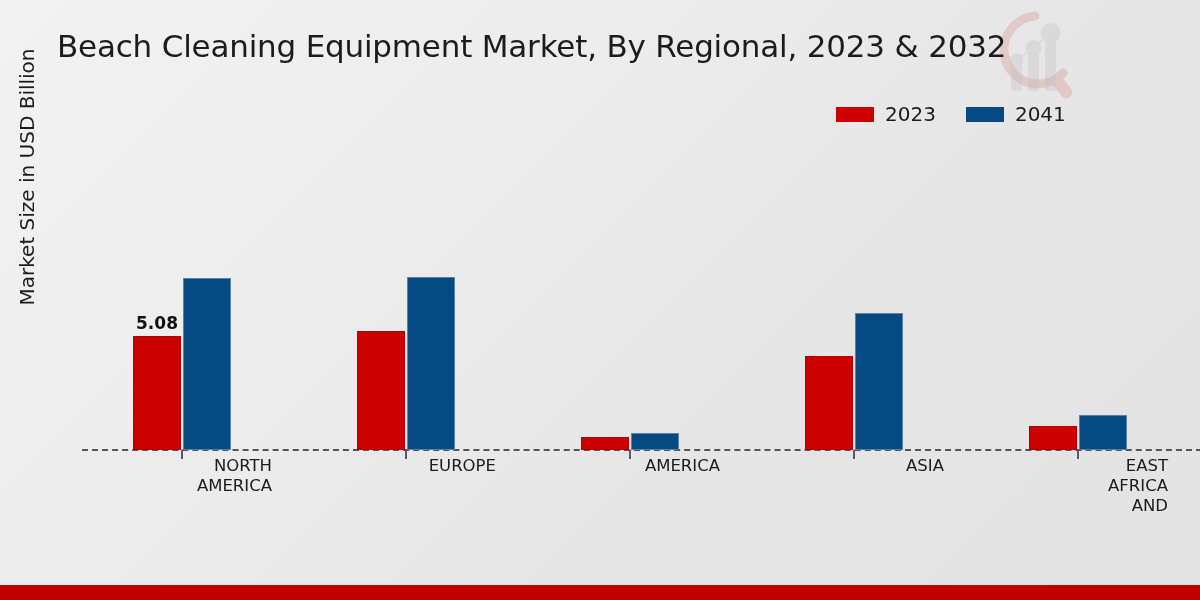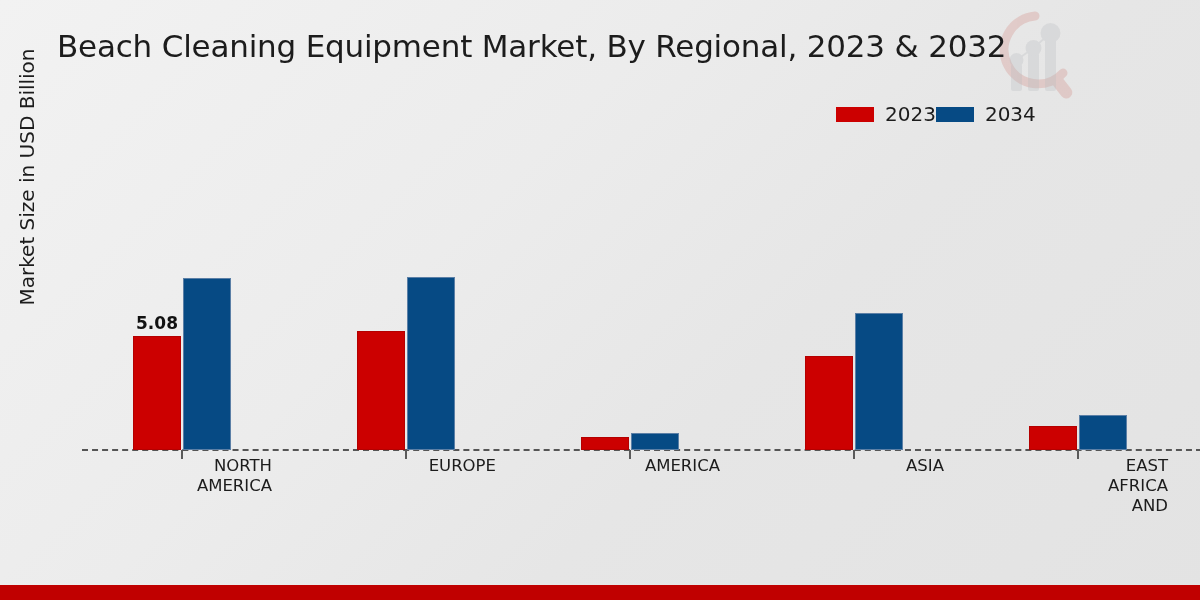--- a/index.html
+++ b/index.html
@@ -41,20 +41,21 @@
     letter-spacing: -0.2px;
     white-space: nowrap;
   }
   
   #legend {
     position: absolute;
     left: 836px;
     top: 104px;
     display: flex;
     align-items: center;
+    gap: 30px;
   }
   .legend-item {
     display: flex;
     align-items: center;
     gap: 11px;
   }
   .legend-swatch {
     width: 38px;
     height: 15px;
     display: block;
@@ -172,21 +173,21 @@
 
   <div id="title">Beach Cleaning Equipment Market, By Regional, 2023 &amp; 2032</div>
 
   <div id="legend">
     <div class="legend-item">
       <span class="legend-swatch" style="background:#CC0000"></span>
       <span class="legend-label">2023</span>
     </div>
     <div class="legend-item">
       <span class="legend-swatch" style="background:#064A84"></span>
-      <span class="legend-label">2034</span>
+      <span class="legend-label">2041</span>
     </div>
   </div>
 
   <div id="ylabel-wrap">
     <span id="ylabel">Market Size in USD Billion</span>
   </div>
 
   <div id="plot">
     <div class="baseline"></div>
 

